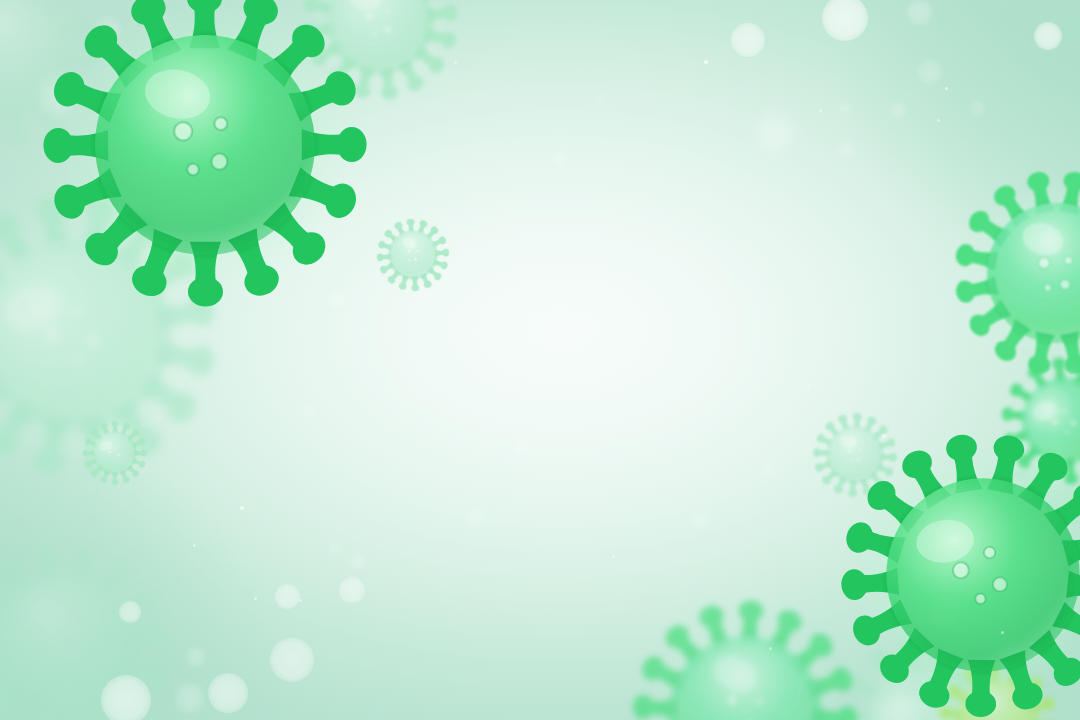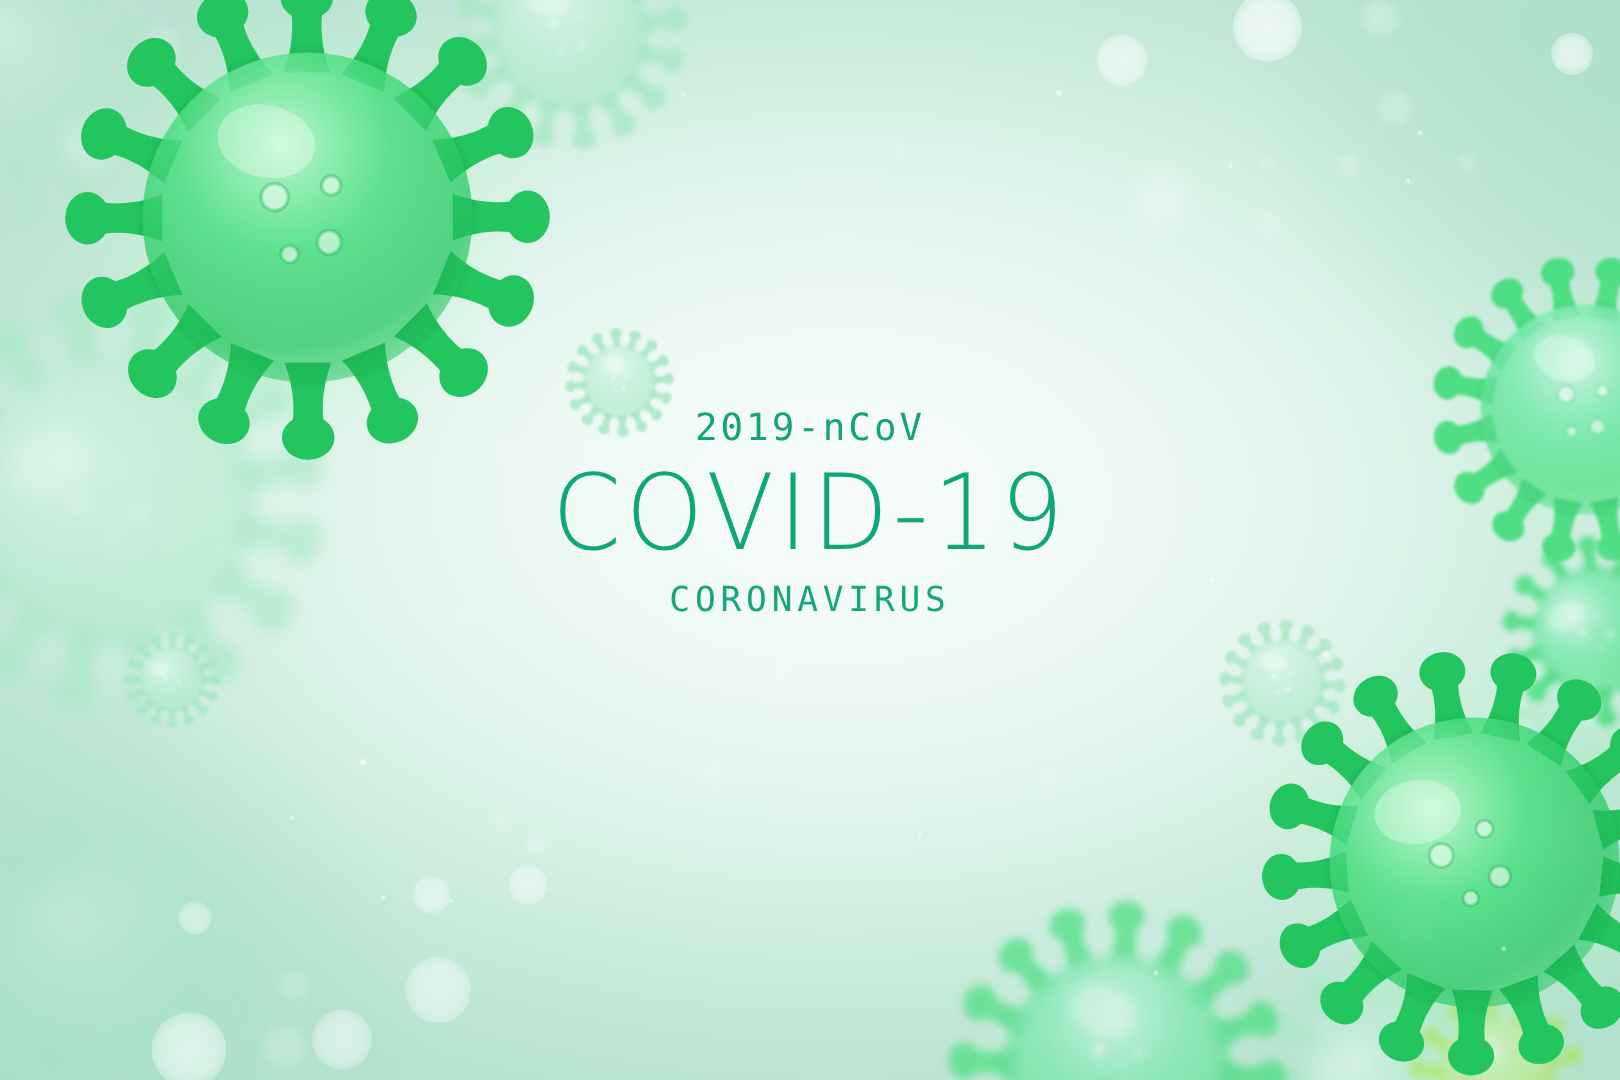--- a/index.html
+++ b/index.html
@@ -1556,19 +1556,14 @@
       <div class="speck" style="width: 3px; height: 3px; left: 253.5px; top: 596.5px; opacity: 0.55;"></div>
       <div class="speck" style="width: 3px; height: 3px; left: 298.5px; top: 598.5px; opacity: 0.5;"></div>
       <div class="speck" style="width: 3px; height: 3px; left: 1000.5px; top: 630.5px; opacity: 0.55;"></div>
       <div class="speck" style="width: 3px; height: 3px; left: 611.5px; top: 554.5px; opacity: 0.5;"></div>
       <div class="speck" style="width: 3px; height: 3px; left: 806.5px; top: 384.5px; opacity: 0.5;"></div>
       <div class="speck" style="width: 3px; height: 3px; left: 453.5px; top: 60.5px; opacity: 0.45;"></div>
       <div class="speck" style="width: 4px; height: 4px; left: 882px; top: 434px; opacity: 0.55;"></div>
       <div class="speck" style="width: 3px; height: 3px; left: 768.5px; top: 646.5px; opacity: 0.5;"></div>
     </div>
 
-  <div id="title-block">
-    <div id="eyebrow">2019-nCoV</div>
-    <div id="main-title">COVID-19</div>
-    <div id="subtitle">CORONAVIRUS</div>
-  </div>
 
 </div>
 
 </body></html>

